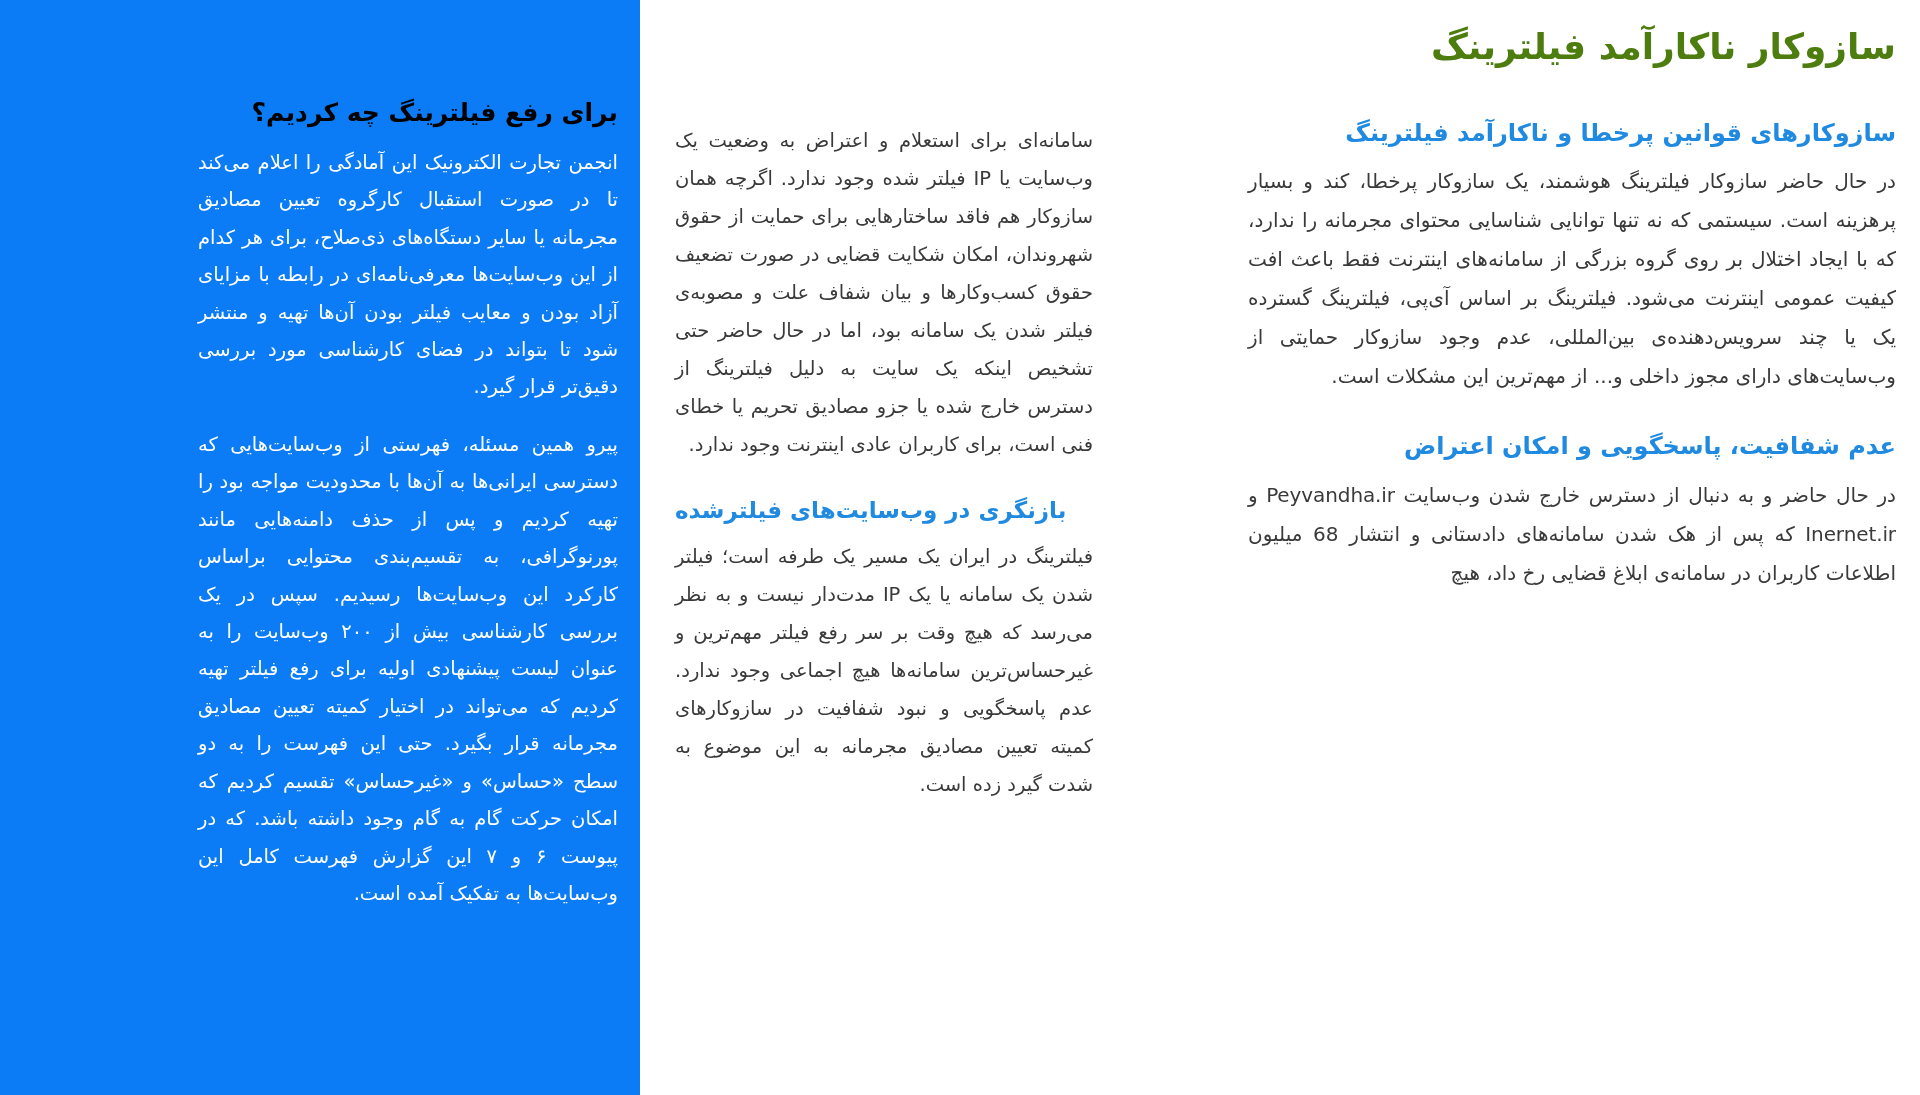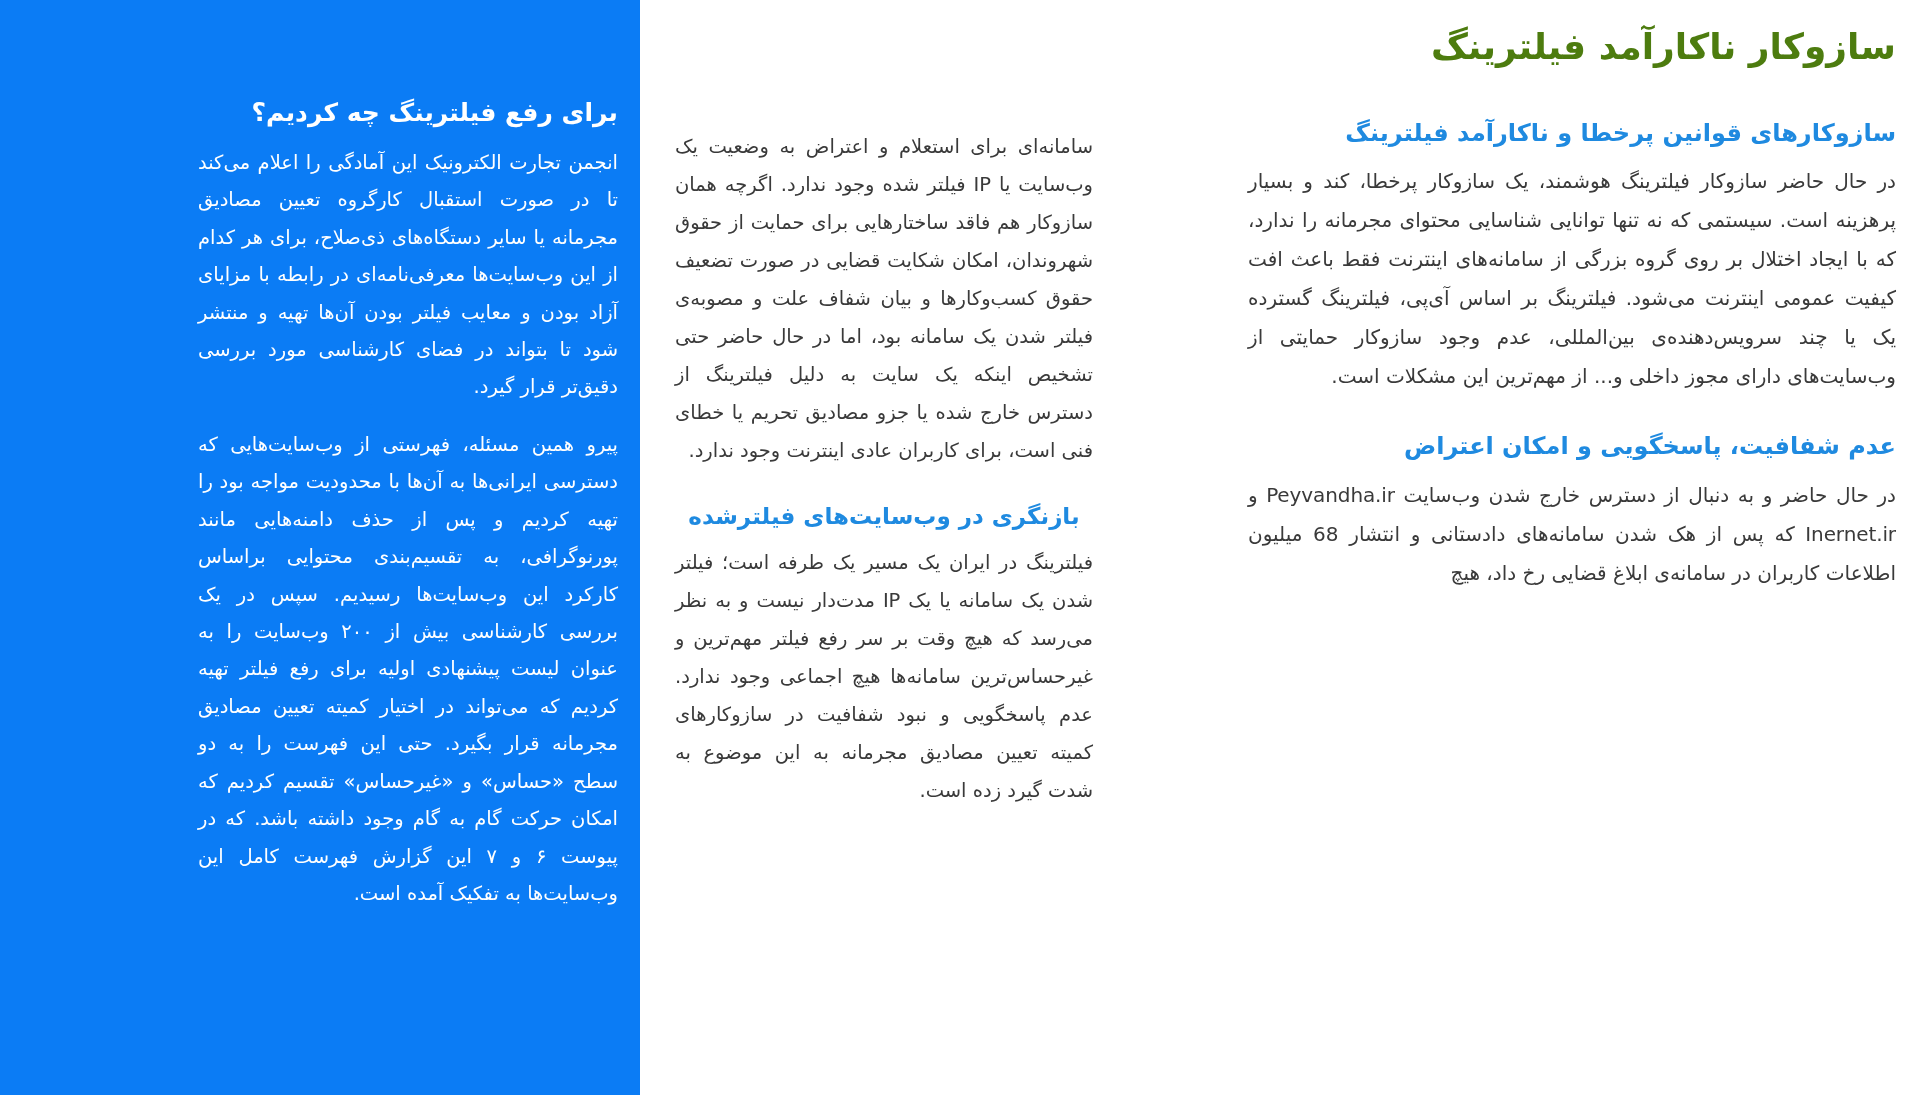--- a/index.html
+++ b/index.html
@@ -34,21 +34,21 @@
   .blue-panel-inner {
     position: absolute;
     right: 22px;
     top: 96px;
     width: 420px;
     direction: rtl;
     text-align: justify;
     text-align-last: right;
   }
   .panel-heading {
-    color: #ffffff;
+    color: #000000;
     font-size: 25px;
     font-weight: bold;
     line-height: 1.35;
     margin: 0 0 14px 0;
     text-align: right;
     letter-spacing: -0.3px;
   }
   .panel-para {
     color: #ffffff;
     font-size: 19.5px;
@@ -56,21 +56,21 @@
     margin: 0 0 20px 0;
     text-align: justify;
     text-align-last: right;
     letter-spacing: -0.1px;
   }
 
   
   .col-middle {
     position: absolute;
     left: 675px;
-    top: 128px;
+    top: 122px;
     width: 418px;
     direction: rtl;
   }
 
   
   .col-right {
     position: absolute;
     left: 1248px;
     top: 24px;
     width: 648px;
@@ -130,21 +130,21 @@
     font-size: 19.5px;
     line-height: 1.95;
   }
 
   .mid-heading {
     color: #1f8ae0;
     font-size: 23px;
     font-weight: bold;
     line-height: 1.4;
     margin: 30px 0 12px 0;
-    text-align: center;
+    text-align: left;
     letter-spacing: -0.4px;
   }
 </style>
 </head>
 <body>
 
 <div id="page">
 
   <div class="blue-panel">
     <div class="blue-panel-inner">

